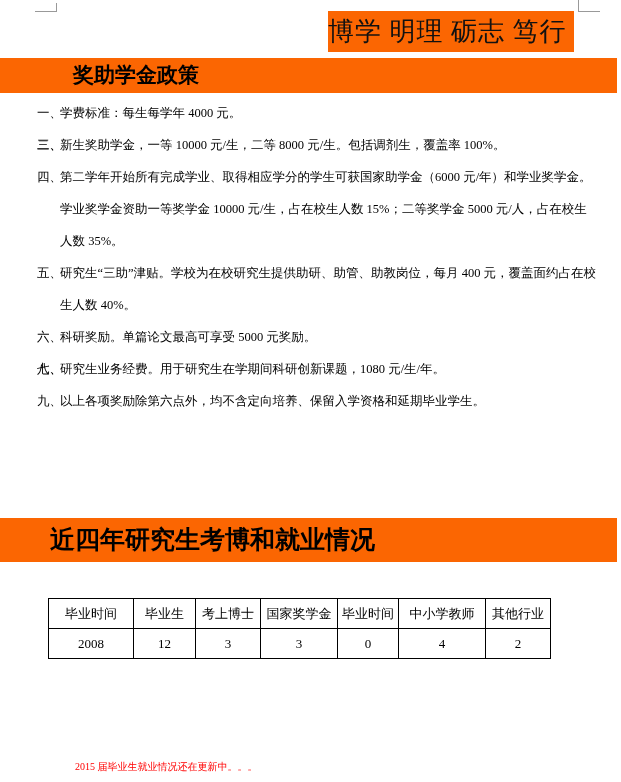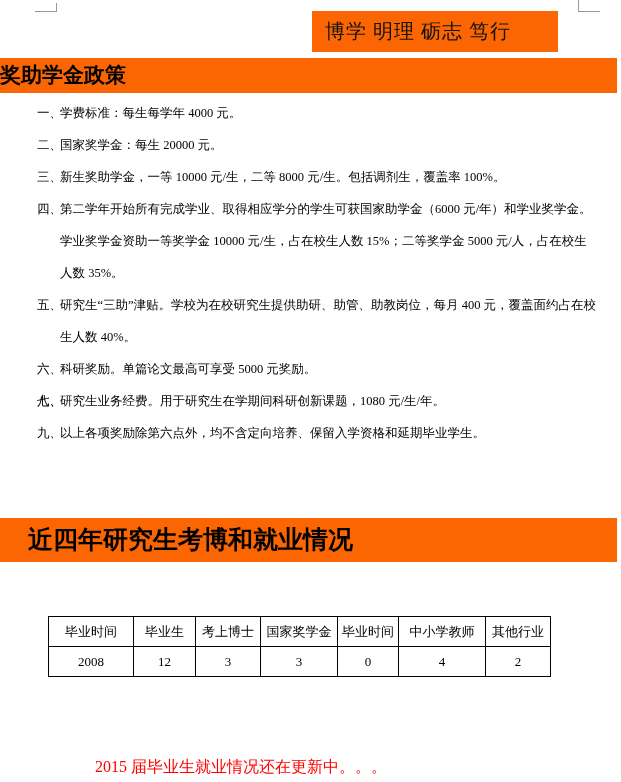--- a/index.html
+++ b/index.html
@@ -24,77 +24,75 @@
     position:absolute;left:35px;top:3px;width:22px;height:9px;
     border-bottom:1px solid var(--crop);
     border-right:1px solid var(--crop);
   }
   .crop-right{
     position:absolute;left:578px;top:0;width:22px;height:12px;
     border-bottom:1px solid var(--crop);
     border-left:1px solid var(--crop);
   }
   .motto-banner{
-    position:absolute;left:312px;top:11px;width:246px;height:41px;
+    position:absolute;left:328px;top:11px;width:246px;height:41px;
     background:var(--accent);
     color:#111;
-    font-size:20px;line-height:41px;
-    padding-left:13px;
+    font-size:26px;line-height:41px;
     letter-spacing:1px;
     white-space:nowrap;
   }
   .section-bar{
     position:absolute;left:0;width:617px;
     background:var(--accent);
     color:#000;font-weight:bold;
     white-space:nowrap;
   }
-  .bar-policy{top:58px;height:35px;font-size:21px;line-height:35px;}
-  .bar-employ{top:518px;height:44px;font-size:25px;line-height:44px;padding-left:28px;}
+  .bar-policy{top:58px;height:35px;font-size:21px;line-height:35px;padding-left:73px;}
+  .bar-employ{top:518px;height:44px;font-size:25px;line-height:44px;padding-left:50px;}
   .policy-list{
     position:absolute;left:37px;top:97px;width:562px;
     list-style:none;
     font-size:12.5px;line-height:32px;
   }
   .policy-item{position:relative;padding-left:23px;}
   .policy-item .num{position:absolute;left:0;top:0;}
   .employ-table{
-    position:absolute;left:48px;top:616px;
+    position:absolute;left:48px;top:598px;
     border-collapse:collapse;
     font-size:13px;
   }
   .employ-table th,.employ-table td{
     border:1px solid #000;
     text-align:center;vertical-align:middle;
     height:30px;padding:0 2px;
     font-weight:normal;
   }
   .update-note{
     position:absolute;left:75px;top:758px;
     color:var(--note-red);
-    font-size:16px;line-height:17px;
+    font-size:10px;line-height:17px;
     white-space:nowrap;
-    margin-left:20px;
   }
 </style>
 </head>
 <body>
 
 <div class="page">
 
   <div class="crop-left"></div>
   <div class="crop-right"></div>
 
   <div class="motto-banner">博学 明理 砺志 笃行</div>
 
   <div class="section-bar bar-policy">奖助学金政策</div>
 
   <ol class="policy-list">
       <li class="policy-item"><span class="num">一、</span><span>学费标准：每生每学年 4000 元。</span></li>
-      <li class="policy-item"><span class="num">二、</span><span>国家奖学金：每生 20000 元。</span></li>
+      <li class="policy-item"><span class="num">二、</span></li>
       <li class="policy-item"><span class="num">三、</span><span>新生奖助学金，一等 10000 元/生，二等 8000 元/生。包括调剂生，覆盖率 100%。</span></li>
       <li class="policy-item"><span class="num">四、</span><span>第二学年开始所有完成学业、取得相应学分的学生可获国家助学金（6000 元/年）和学业奖学金。学业奖学金资助一等奖学金 10000 元/生，占在校生人数 15%；二等奖学金 5000 元/人，占在校生人数 35%。</span></li>
       <li class="policy-item"><span class="num">五、</span><span>研究生“三助”津贴。学校为在校研究生提供助研、助管、助教岗位，每月 400 元，覆盖面约占在校生人数 40%。</span></li>
       <li class="policy-item"><span class="num">六、</span><span>科研奖励。单篇论文最高可享受 5000 元奖励。</span></li>
       <li class="policy-item"><span class="num">七、</span></li>
       <li class="policy-item"><span class="num">八、</span><span>研究生业务经费。用于研究生在学期间科研创新课题，1080 元/生/年。</span></li>
       <li class="policy-item"><span class="num">九、</span><span>以上各项奖励除第六点外，均不含定向培养、保留入学资格和延期毕业学生。</span></li>
     </ol>
 
   <div class="section-bar bar-employ">近四年研究生考博和就业情况</div>

